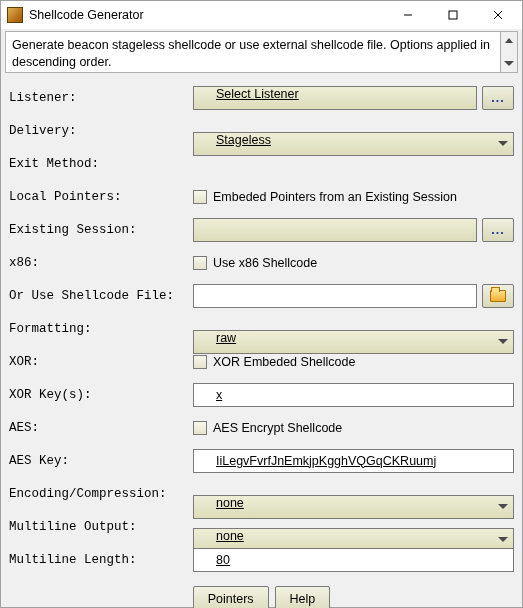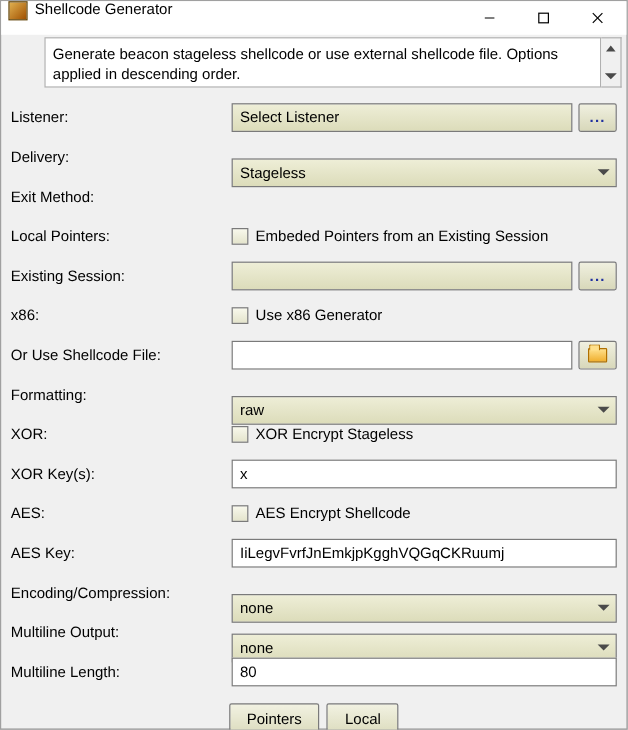--- a/index.html
+++ b/index.html
@@ -8,36 +8,36 @@
     --beige-dark:#cfcfae;
     --border:#7a7a7a;
     --border-light:#b0b0b0;
     --white:#ffffff;
     --text:#000000;
     --arrow:#4a4a4a;
   }
   *{box-sizing:border-box;font-family:Tahoma,Arial,sans-serif;font-size:12.5px;color:var(--text);}
   body{margin:0;background:#555;}
   .window{width:523px;height:608px;background:var(--bg);border:1px solid #a0a0a0;display:flex;flex-direction:column;}
-  .titlebar{height:30px;background:#ffffff;display:flex;padding:0 2px 0 6px;}
+  .titlebar{height:30px;background:#ffffff;display:flex;align-items:center;padding:0 2px 0 6px;}
   .titlebar .icon{width:16px;height:16px;background:linear-gradient(135deg,#e0b050 0%,#a05000 100%);border:1px solid #604000;margin-right:6px;}
   .titlebar .title{flex:1;font-size:12.5px;}
   .winbtn{width:45px;height:28px;display:flex;align-items:center;justify-content:center;}
   .winbtn svg{width:10px;height:10px;}
   .desc-wrap{padding:2px 4px 2px 4px;display:flex;}
-  .desc{flex:1;background:#ffffff;border:1px solid var(--border-light);padding:5px 6px;line-height:1.35;height:42px;margin-left:32px;}
+  .desc{flex:1;background:#ffffff;border:1px solid var(--border-light);padding:5px 6px;line-height:1.35;height:42px;}
   .desc-scroll{width:17px;background:var(--bg);border:1px solid var(--border-light);border-left:none;display:flex;flex-direction:column;align-items:center;justify-content:space-between;padding:2px 0;}
   .desc-scroll .sbtn{width:13px;height:13px;display:flex;align-items:center;justify-content:center;}
   .form{flex:1;padding:6px 8px 0 8px;}
   .row{display:flex;align-items:center;height:33px;}
-  .label{width:184px;padding-left:0;}
+  .label{width:184px;padding-left:0;font-family:Liberation Mono, monospace;}
   .field{flex:1;display:flex;align-items:center;gap:5px;}
   .combo, .txt, .disp{
     flex:1;height:24px;border:1px solid var(--border);background:var(--beige);
-    display:flex;align-items:center;padding:0 6px;position:relative;
+    display:flex;padding:0 22px;position:relative;text-decoration:underline;
   }
   .combo{background:linear-gradient(#eeeed7,#dcdcba);margin-top:26px;}
   .combo .arrow{position:absolute;right:0;top:0;bottom:0;width:20px;display:flex;align-items:center;justify-content:center;}
   .txt{background:#ffffff;}
   .txt input{border:none;outline:none;width:100%;background:transparent;font-size:12.5px;padding:0;}
   .disp{background:linear-gradient(#eeeed7,#dcdcba);}
   .btn-ell{
     width:32px;height:24px;border:1px solid var(--border);
     background:linear-gradient(#f0f0e0,#d8d8ba);display:flex;align-items:center;justify-content:center;
     border-radius:2px;
@@ -148,21 +148,21 @@
           <span class="dots">...</span>
         </div>
       </div>
     </div>
 
     <div class="row">
       <div class="label">x86:</div>
       <div class="field">
         <div class="chklabel">
           <div class="chk"></div>
-          <span class="lbl">Use x86 Generator</span>
+          <span class="lbl">Use x86 Shellcode</span>
         </div>
       </div>
     </div>
 
     <div class="row">
       <div class="label">Or Use Shellcode File:</div>
       <div class="field">
         <div class="txt">
           <input type="text" value="" style="">
         </div>
@@ -182,21 +182,21 @@
             </div>
         </div>
       </div>
     </div>
 
     <div class="row">
       <div class="label">XOR:</div>
       <div class="field">
         <div class="chklabel">
           <div class="chk"></div>
-          <span class="lbl">XOR Encrypt Stageless</span>
+          <span class="lbl">XOR Embeded Shellcode</span>
         </div>
       </div>
     </div>
 
     <div class="row">
       <div class="label">XOR Key(s):</div>
       <div class="field">
         <div class="txt">
           <input type="text" value="x" style="">
         </div>
@@ -255,17 +255,17 @@
       </div>
     </div>
 
   </div>
 
   <div class="actions">
     <div class="pushbtn">
       <span>Pointers</span>
     </div>
     <div class="pushbtn">
-      <span>Local</span>
+      <span>Help</span>
     </div>
   </div>
 
 </div>
 
 </body></html>

